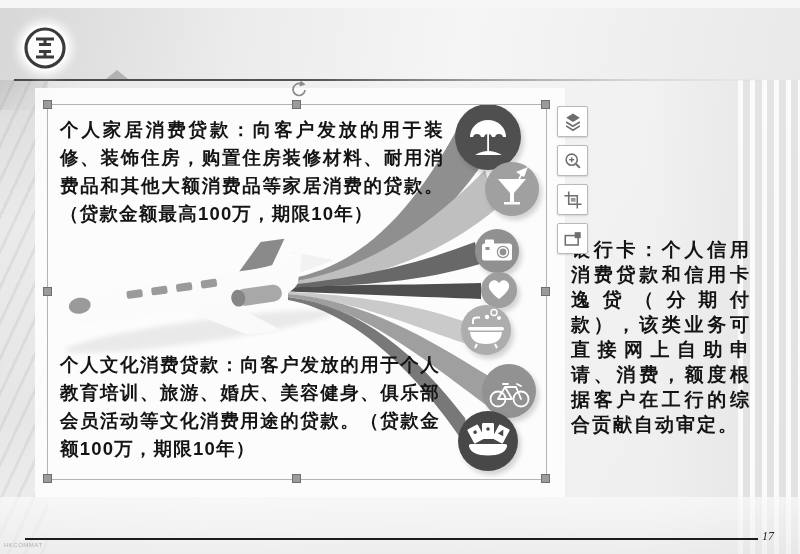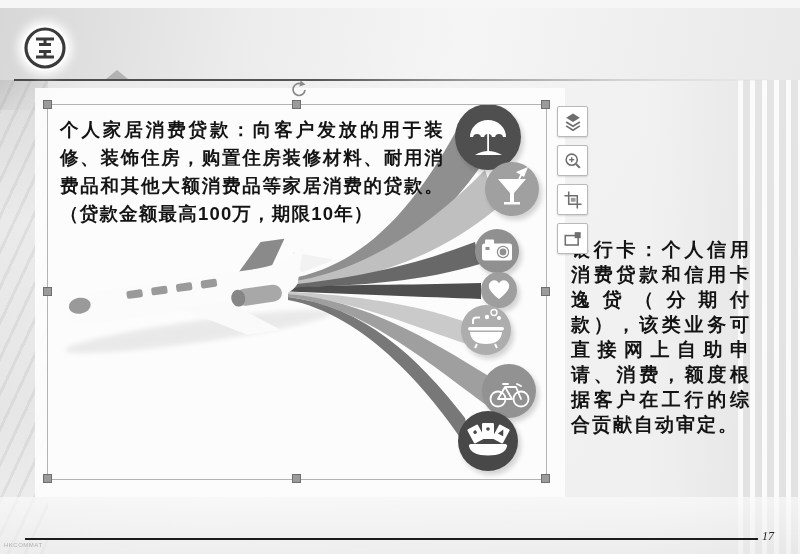--- a/index.html
+++ b/index.html
@@ -184,20 +184,21 @@
             <polygon points="466,341 469,347 463,347" fill="#484848"></polygon>
           </g>
         <rect x="447" y="335" width="12" height="16" rx="1.2" fill="#fff"></rect>
         <circle cx="453" cy="341" r="1.8" fill="#484848"></circle>
         <path d="M436,356 h34 q2.5,0 2,2.5 q-2.5,9 -19,9 q-16.5,0 -19,-9 q-0.5,-2.5 2,-2.5 z" fill="#fff"></path>
       </g>
     </g>
   </svg>
 
   <div class="cn t1">个人家居消费贷款：向客户发放的用于装修、装饰住房，购置住房装修材料、耐用消费品和其他大额消费品等家居消费的贷款。（贷款金额最高100万，期限10年）</div>
+  <div class="cn t2">个人文化消费贷款：向客户发放的用于个人教育培训、旅游、婚庆、美容健身、俱乐部会员活动等文化消费用途的贷款。（贷款金额100万，期限10年）</div>
   <div class="cn t3">银行卡：个人信用消费贷款和信用卡逸贷（分期付款），该类业务可直接网上自助申请、消费，额度根据客户在工行的综合贡献自动审定。</div>
 
   <div class="sel-frame"></div>
   <div class="handle" style="left:43px;top:100px;"></div>
   <div class="handle" style="left:292px;top:100px;"></div>
   <div class="handle" style="left:541px;top:100px;"></div>
   <div class="handle" style="left:43px;top:287px;"></div>
   <div class="handle" style="left:541px;top:287px;"></div>
   <div class="handle" style="left:43px;top:474px;"></div>
   <div class="handle" style="left:292px;top:474px;"></div>

